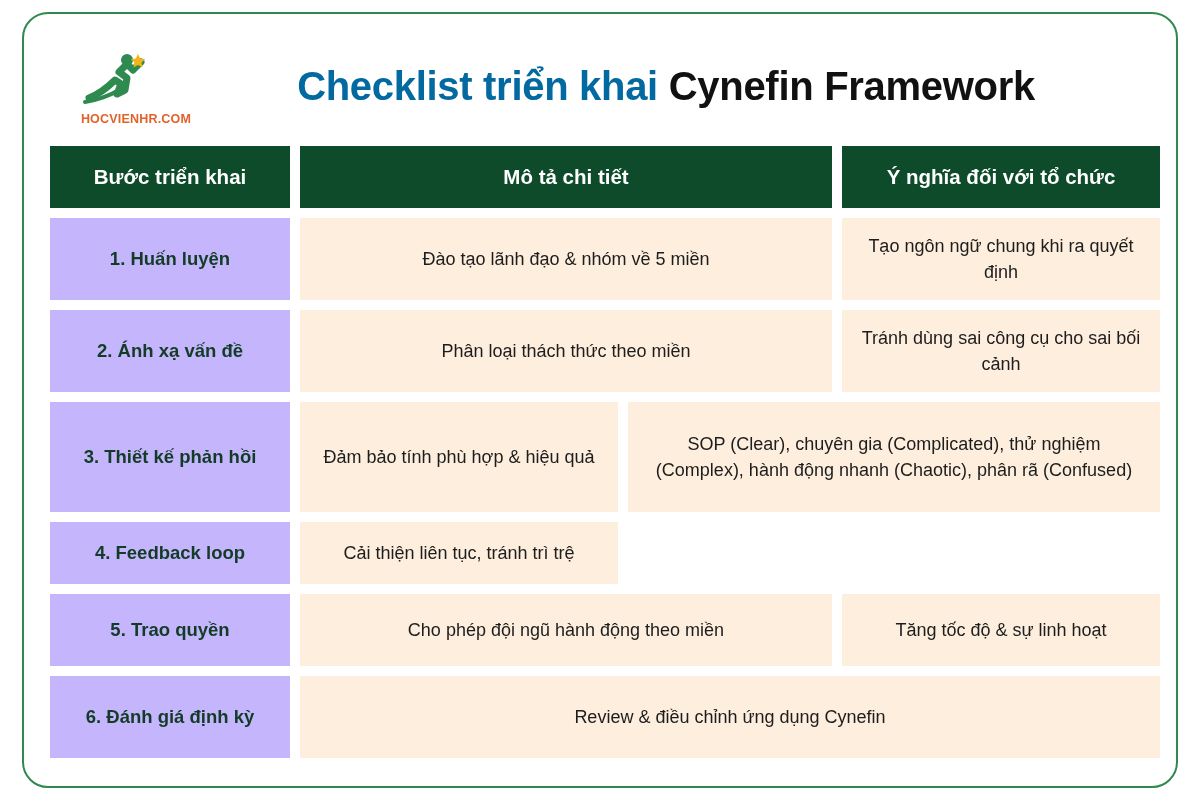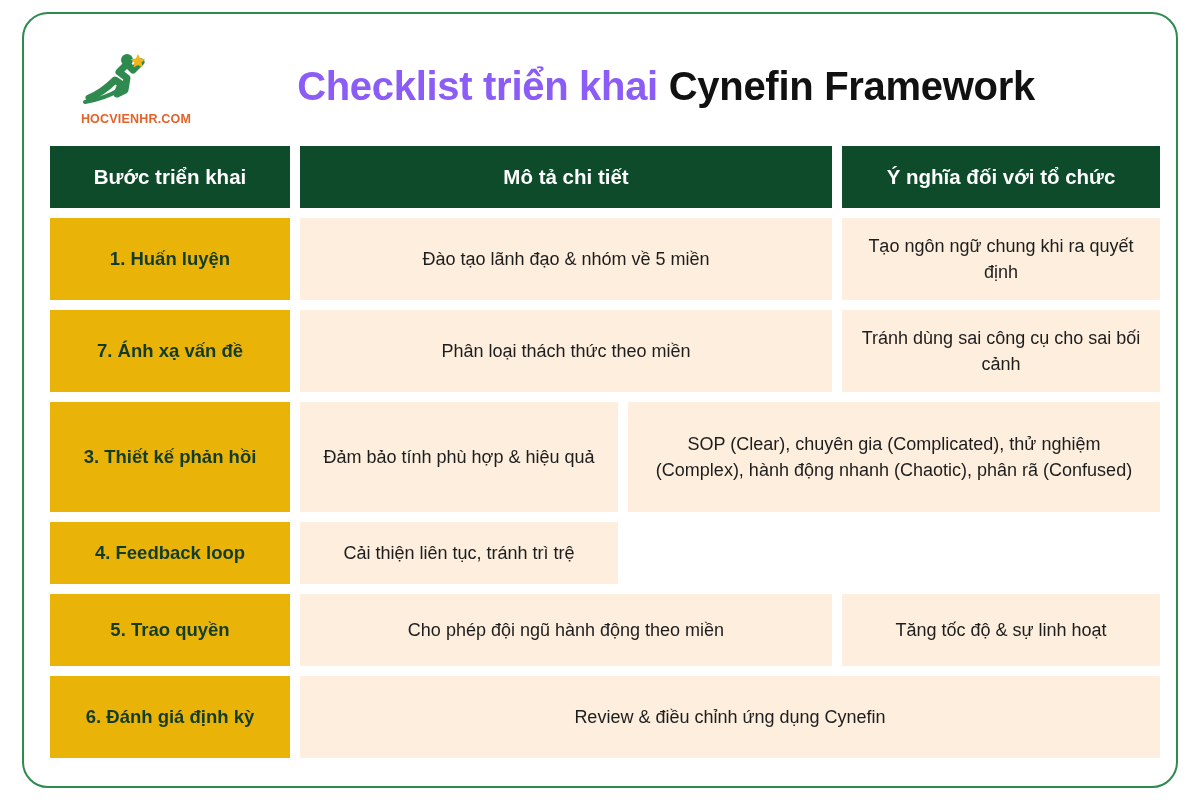--- a/index.html
+++ b/index.html
@@ -72,21 +72,21 @@
     text-align: center;
     font-size: 40px;
     font-weight: bold;
     letter-spacing: -0.3px;
     color: #111111;
     font-family: "Liberation Sans", sans-serif;
     padding-right: 10px;
     white-space: nowrap;
   }
   .title .accent {
-    color: #8b5cf6;
+    color: #0369a1;
   }
 
   
   .table {
     margin-top: 6px;
     display: flex;
     flex-direction: column;
     gap: 10px;
   }
   .row {
@@ -108,21 +108,21 @@
 
   .header-row .cell {
     background: #0d4b2a;
     color: #ffffff;
     font-size: 20.5px;
     font-weight: bold;
     height: 62px;
     font-family: "Liberation Sans", sans-serif;
   }
   .body-row .cell.step {
-    background: #eab308;
+    background: #c4b5fd;
     color: #123c26;
     font-weight: bold;
     font-size: 18.5px;
     font-family: "Liberation Sans", sans-serif;
   }
   .body-row .cell.desc,
   .body-row .cell.meaning {
     background: #fdeedd;
     color: #1d1d1d;
     font-size: 18px;
@@ -169,21 +169,21 @@
         <div class="cell col-3">Ý nghĩa đối với tổ chức</div>
       </div>
 
       <div class="row body-row r1">
         <div class="cell col-1 step">1. Huấn luyện</div>
         <div class="cell col-2 desc">Đào tạo lãnh đạo &amp; nhóm về 5 miền</div>
         <div class="cell col-3 meaning">Tạo ngôn ngữ chung khi ra quyết định</div>
       </div>
 
       <div class="row body-row r2">
-        <div class="cell col-1 step">7. Ánh xạ vấn đề</div>
+        <div class="cell col-1 step">2. Ánh xạ vấn đề</div>
         <div class="cell col-2 desc">Phân loại thách thức theo miền</div>
         <div class="cell col-3 meaning">Tránh dùng sai công cụ cho sai bối cảnh</div>
       </div>
 
       <div class="row body-row r3">
         <div class="cell col-1 step">3. Thiết kế phản hồi</div>
         <div class="cell col-3 meaning">Đảm bảo tính phù hợp &amp; hiệu quả</div>
         <div class="cell col-2 desc">SOP (Clear), chuyên gia (Complicated), thử nghiệm (Complex), hành động nhanh (Chaotic), phân rã (Confused)</div>
       </div>
 

